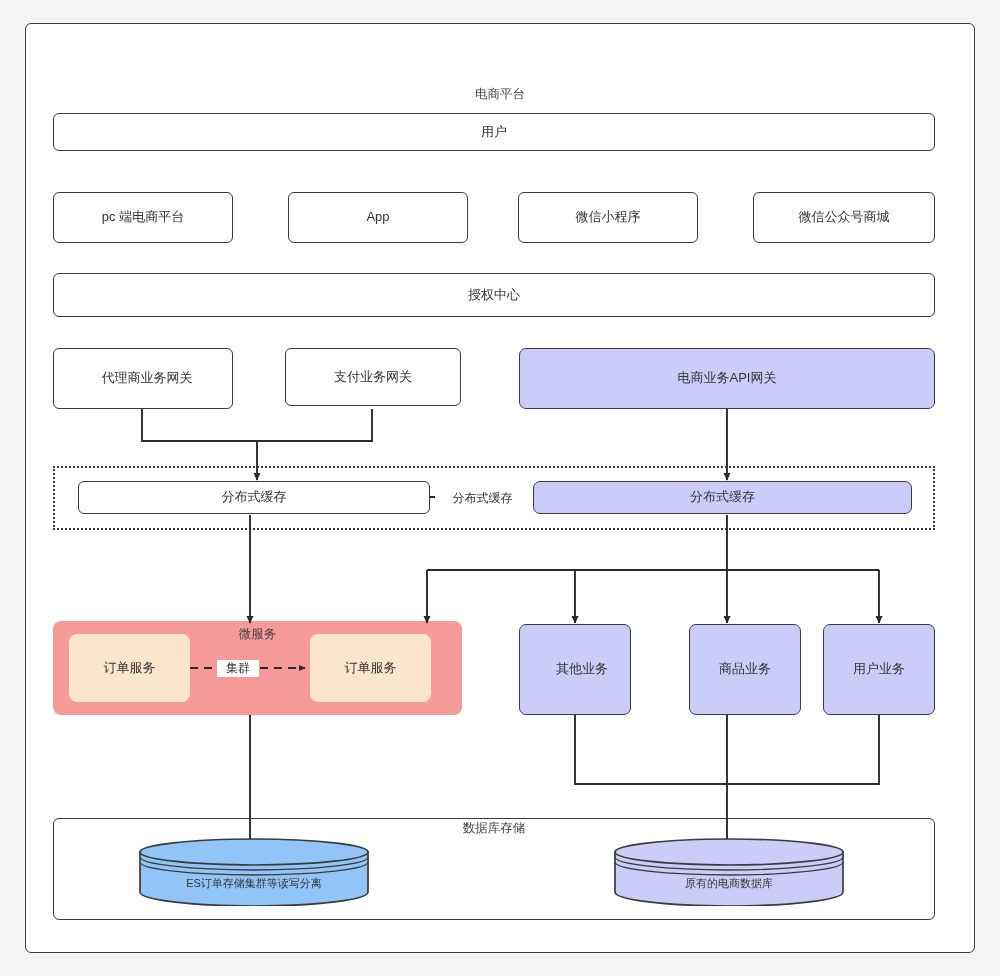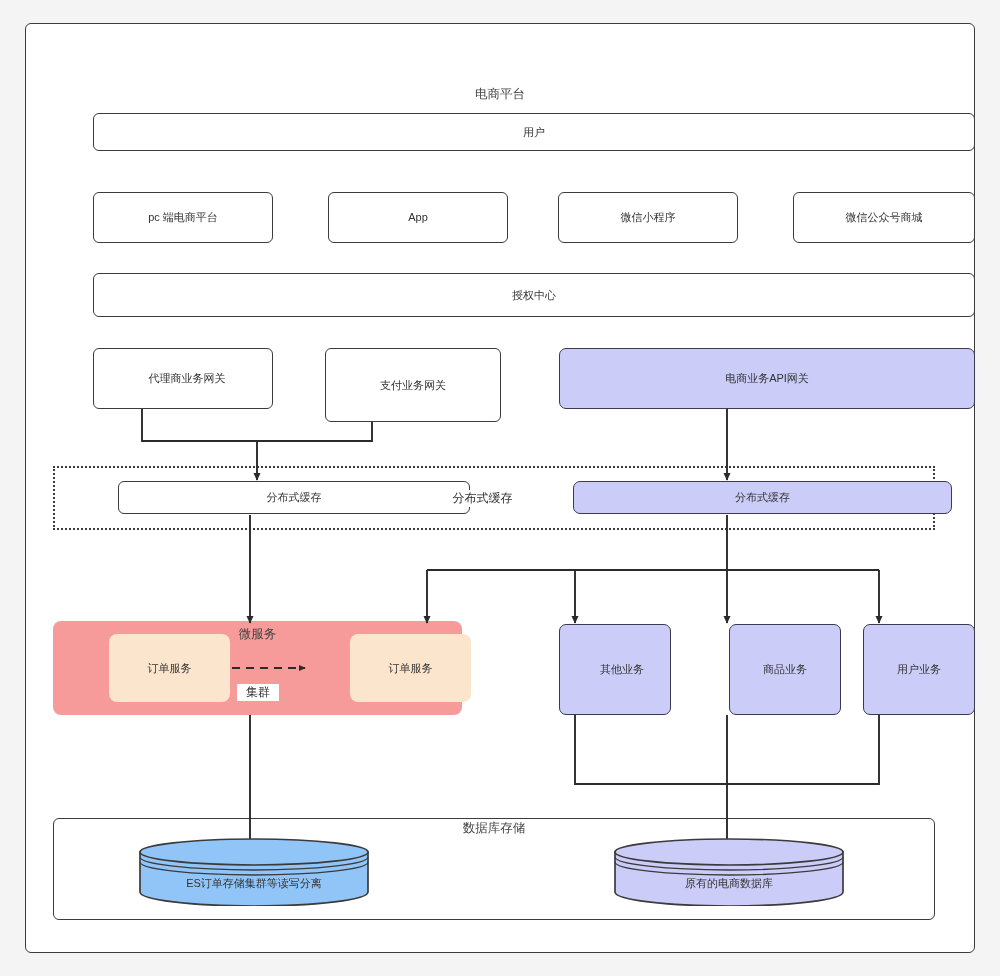--- a/index.html
+++ b/index.html
@@ -31,23 +31,22 @@
     pointer-events: none;
   }
   .node {
     position: absolute;
     box-sizing: border-box;
     display: flex;
     align-items: center;
     justify-content: center;
     text-align: center;
     color: #333333;
-    font-size: 11px;
+    font-size: 13px;
     line-height: 1.3;
-    margin-left: 40px;
   }
   .box {
     background: #ffffff;
     border: 1.6px solid #3b3b3b;
     border-radius: 6px;
   }
   .box-purple {
     background: #ccccf9;
     border: 1.6px solid #3b3b4f;
     border-radius: 7px;
@@ -185,42 +184,42 @@
     <span>微信公众号商城</span>
   </div>
 
   <div class="node box" style="left:53px;top:273px;width:882px;height:44px;">
     <span>授权中心</span>
   </div>
 
   <div class="node box" style="left:53px;top:348px;width:180px;height:61px;padding-left:8px;">
     <span>代理商业务网关</span>
   </div>
-  <div class="node box" style="left:285px;top:348px;width:176px;height:74px;">
+  <div class="node box" style="left:285px;top:348px;width:176px;height:58px;">
     <span>支付业务网关</span>
   </div>
   <div class="node box-purple" style="left:519px;top:348px;width:416px;height:61px;">
     <span>电商业务API网关</span>
   </div>
 
   <div class="node box" style="left:78px;top:481px;width:352px;height:33px;">
     <span>分布式缓存</span>
   </div>
   <div class="node box-purple" style="left:533px;top:481px;width:379px;height:33px;">
     <span>分布式缓存</span>
   </div>
   <div class="edge-label" style="left:435px;top:490px;width:93px;">分布式缓存</div>
 
   <div class="node box-peach" style="left:69px;top:634px;width:121px;height:68px;">
     <span>订单服务</span>
   </div>
   <div class="node box-peach" style="left:310px;top:634px;width:121px;height:68px;">
     <span>订单服务</span>
   </div>
-  <div class="edge-label" style="left:237px;top:660px;width:40px;margin-top:24px;">集群</div>
+  <div class="edge-label" style="left:217px;top:660px;width:40px;">集群</div>
 
   <div class="node box-purple" style="left:519px;top:624px;width:112px;height:91px;padding-left:14px;">
     <span>其他业务</span>
   </div>
   <div class="node box-purple" style="left:689px;top:624px;width:112px;height:91px;">
     <span>商品业务</span>
   </div>
   <div class="node box-purple" style="left:823px;top:624px;width:112px;height:91px;">
     <span>用户业务</span>
   </div>

